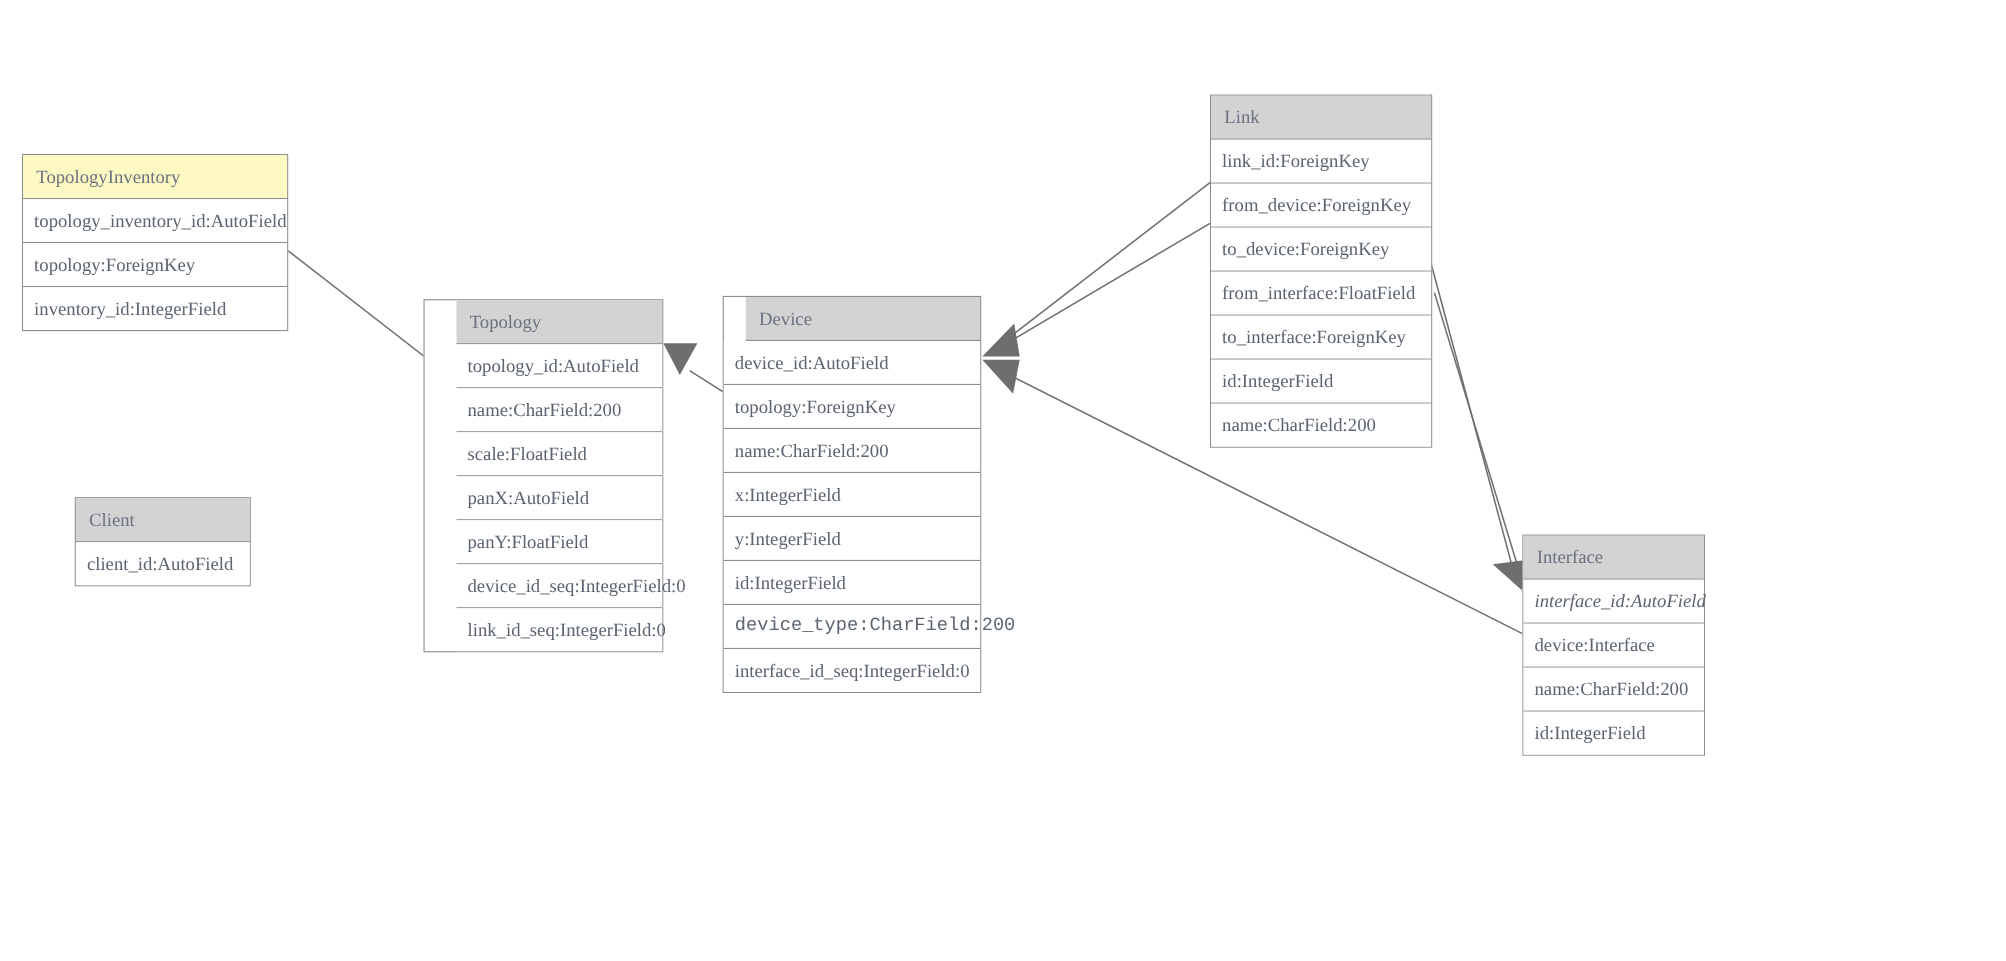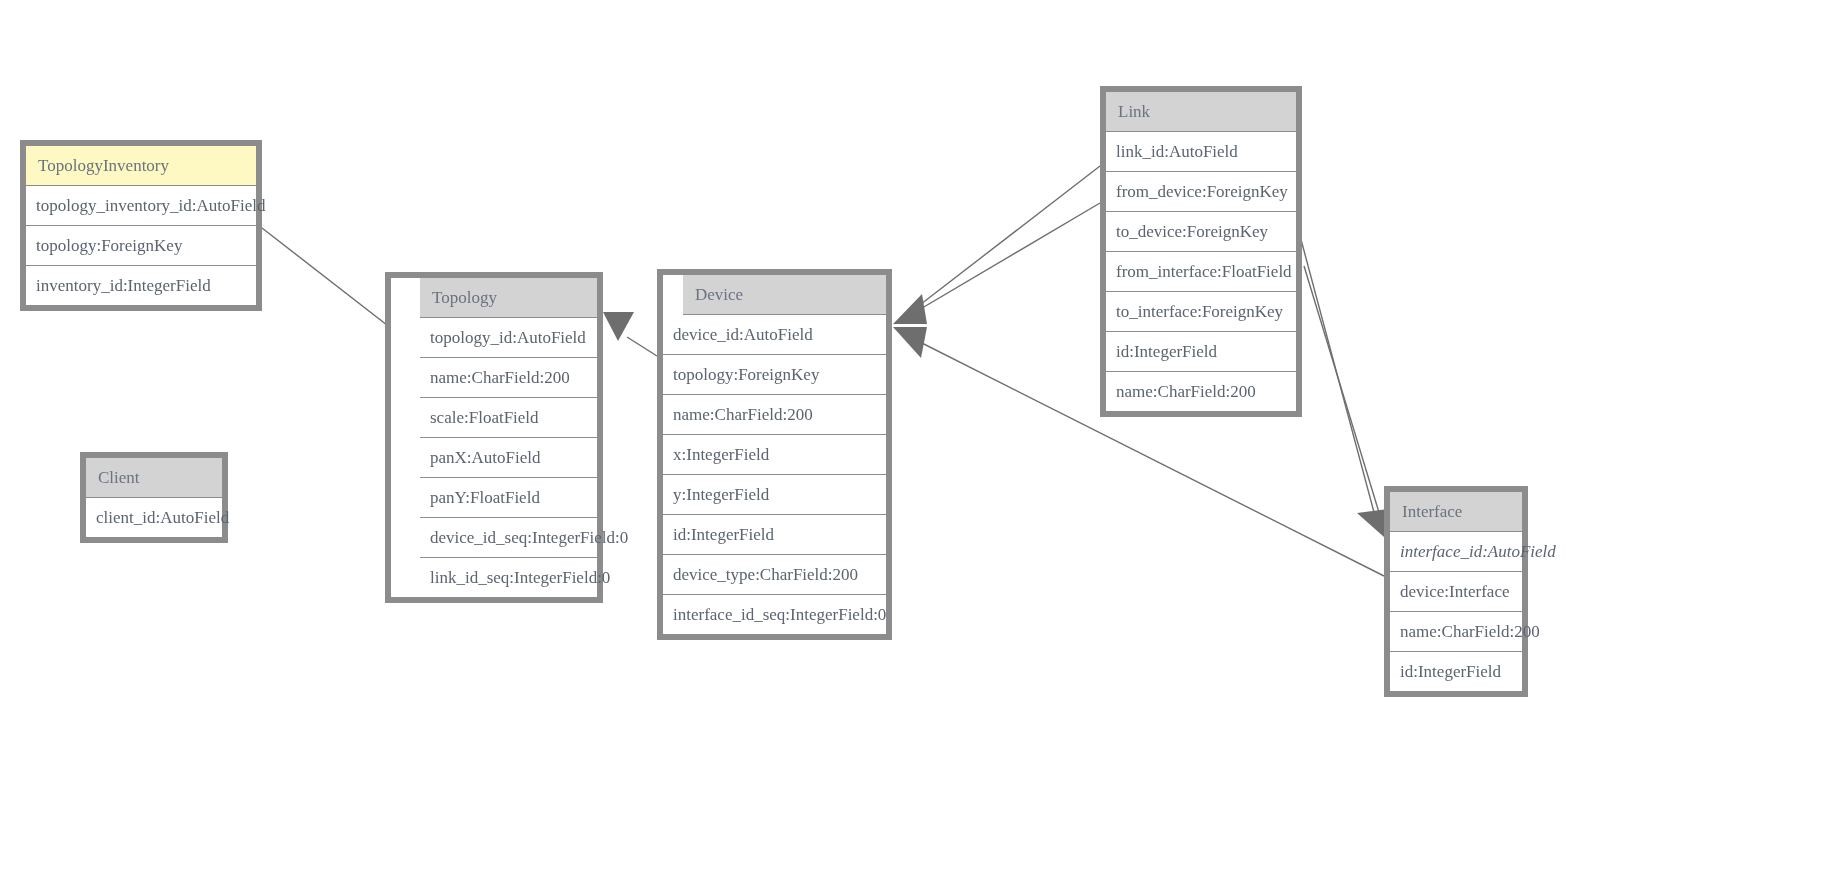--- a/index.html
+++ b/index.html
@@ -21,21 +21,21 @@
     left: 0;
     top: 0;
     width: 1824px;
     height: 874px;
     pointer-events: none;
   }
   .entity {
     position: absolute;
     box-sizing: border-box;
     background: #ffffff;
-    border: 6px solid #eab308;
+    border: 1px solid #eab308;
     z-index: 5;
   }
   .entity-header {
     box-sizing: border-box;
     background: #d3d3d3;
     border-bottom: 1px solid #8c8c8c;
     color: #6b7280;
     font-size: 17px;
     line-height: 1;
     padding: 11px 0 11px 12px;
@@ -107,21 +107,21 @@
   </svg>
 
 <div class="entity" style="left: 20px; top: 140px; width: 242px; border-color: rgb(140, 140, 140);">
       <div class="entity-header" style="background: #fef9c3; border-bottom-color: rgb(140, 140, 140);">TopologyInventory</div>
       <div class="entity-rows">
         <div class="entity-row" style="border-bottom-color: rgb(140, 140, 140);">topology_inventory_id:AutoField</div>
         <div class="entity-row" style="border-bottom-color: rgb(140, 140, 140);">topology:ForeignKey</div>
         <div class="entity-row" style="border-bottom-color: rgb(140, 140, 140);">inventory_id:IntegerField</div>
       </div>
     </div>
-    <div class="entity" style="left: 80px; top: 452px; width: 148px; border-color: rgb(140, 140, 140);">
+    <div class="entity" style="left: 68px; top: 452px; width: 160px; border-color: rgb(140, 140, 140);">
       <div class="entity-header" style="background: rgb(211, 211, 211); border-bottom-color: rgb(140, 140, 140);">Client</div>
       <div class="entity-rows">
         <div class="entity-row" style="border-bottom-color: rgb(140, 140, 140);">client_id:AutoField</div>
       </div>
     </div>
     <div class="entity" style="left: 385px; top: 272px; width: 218px; border-color: rgb(140, 140, 140); padding-left: 29px;">
       <div class="entity-header" style="background: rgb(211, 211, 211); border-bottom-color: rgb(140, 140, 140);">Topology</div>
       <div class="entity-rows">
         <div class="entity-row" style="border-bottom-color: rgb(140, 140, 140);">topology_id:AutoField</div>
         <div class="entity-row" style="border-bottom-color: rgb(140, 140, 140);">name:CharField:200</div>
@@ -134,37 +134,37 @@
     </div>
     <div class="entity" style="left: 657px; top: 269px; width: 235px; border-color: rgb(140, 140, 140);">
       <div class="entity-header" style="background: rgb(211, 211, 211); border-bottom-color: rgb(140, 140, 140); margin-left: 20px;">Device</div>
       <div class="entity-rows">
         <div class="entity-row" style="border-bottom-color: rgb(140, 140, 140);">device_id:AutoField</div>
         <div class="entity-row" style="border-bottom-color: rgb(140, 140, 140);">topology:ForeignKey</div>
         <div class="entity-row" style="border-bottom-color: rgb(140, 140, 140);">name:CharField:200</div>
         <div class="entity-row" style="border-bottom-color: rgb(140, 140, 140);">x:IntegerField</div>
         <div class="entity-row" style="border-bottom-color: rgb(140, 140, 140);">y:IntegerField</div>
         <div class="entity-row" style="border-bottom-color: rgb(140, 140, 140);">id:IntegerField</div>
-        <div class="entity-row" style="border-bottom-color: rgb(140, 140, 140);">device_type:CharField:200</div>
+        <div class="entity-row" style="border-bottom-color: rgb(140, 140, 140); font-family: Liberation Mono, monospace;">device_type:CharField:200</div>
         <div class="entity-row" style="border-bottom-color: rgb(140, 140, 140);">interface_id_seq:IntegerField:0</div>
       </div>
     </div>
     <div class="entity" style="left: 1100px; top: 86px; width: 202px; border-color: rgb(140, 140, 140);">
       <div class="entity-header" style="background: rgb(211, 211, 211); border-bottom-color: rgb(140, 140, 140);">Link</div>
       <div class="entity-rows">
-        <div class="entity-row" style="border-bottom-color: rgb(140, 140, 140);">link_id:AutoField</div>
+        <div class="entity-row" style="border-bottom-color: rgb(140, 140, 140);">link_id:ForeignKey</div>
         <div class="entity-row" style="border-bottom-color: rgb(140, 140, 140);">from_device:ForeignKey</div>
         <div class="entity-row" style="border-bottom-color: rgb(140, 140, 140);">to_device:ForeignKey</div>
         <div class="entity-row" style="border-bottom-color: rgb(140, 140, 140);">from_interface:FloatField</div>
         <div class="entity-row" style="border-bottom-color: rgb(140, 140, 140);">to_interface:ForeignKey</div>
         <div class="entity-row" style="border-bottom-color: rgb(140, 140, 140);">id:IntegerField</div>
         <div class="entity-row" style="border-bottom-color: rgb(140, 140, 140);">name:CharField:200</div>
       </div>
     </div>
-    <div class="entity" style="left: 1384px; top: 486px; width: 144px; border-color: rgb(140, 140, 140);">
+    <div class="entity" style="left: 1384px; top: 486px; width: 166px; border-color: rgb(140, 140, 140);">
       <div class="entity-header" style="background: rgb(211, 211, 211); border-bottom-color: rgb(140, 140, 140);">Interface</div>
       <div class="entity-rows">
         <div class="entity-row" style="border-bottom-color: rgb(140, 140, 140); font-style: italic;">interface_id:AutoField</div>
         <div class="entity-row" style="border-bottom-color: rgb(140, 140, 140);">device:Interface</div>
         <div class="entity-row" style="border-bottom-color: rgb(140, 140, 140);">name:CharField:200</div>
         <div class="entity-row" style="border-bottom-color: rgb(140, 140, 140);">id:IntegerField</div>
       </div>
     </div>
   </div>
 

